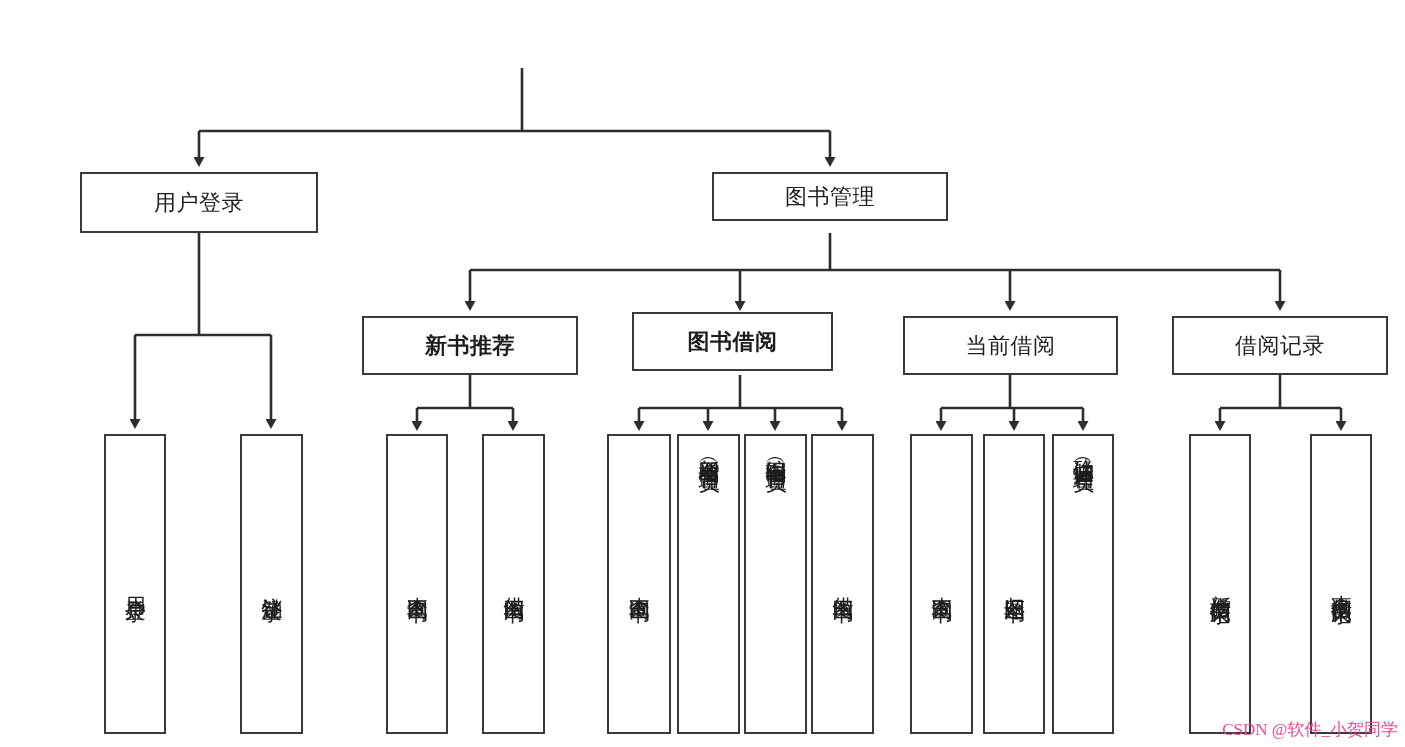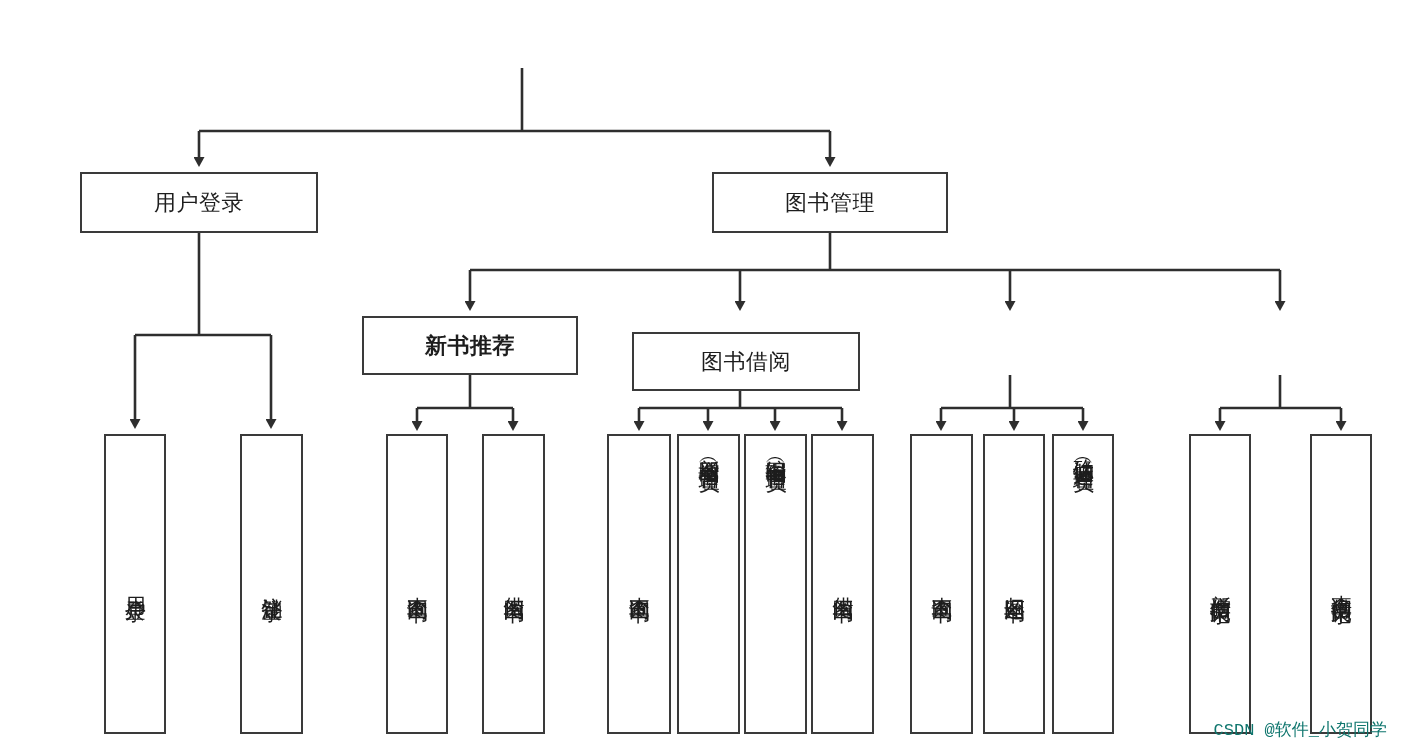--- a/index.html
+++ b/index.html
@@ -61,27 +61,27 @@
   }
   .node.vert.start .node-label {
     
   }
   .node.vert.mid {
     align-items: center;
     padding-top: 0;
   }
   .watermark {
     position: absolute;
-    right: 18px;
+    right: 7px;
     bottom: 6px;
     font-size: 17px;
-    color: #0f766e;
+    color: #ec4899;
     white-space: nowrap;
     z-index: 5;
-    font-family: Liberation Mono, monospace;
+    font-family: Liberation Serif, serif;
   }
 </style>
 </head>
 <body>
 
 <div id="diagram-root">
 
   <svg class="edges" viewBox="0 0 1405 747" xmlns="http://www.w3.org/2000/svg">
     <defs>
       <marker id="arrow" markerWidth="10" markerHeight="11" refX="1" refY="5.5" orient="auto" markerUnits="userSpaceOnUse">
@@ -129,29 +129,35 @@
       <path d="M1220,408 L1341,408"></path>
       <path d="M1220,408 L1220,422" marker-end="url(#arrow)"></path>
       <path d="M1341,408 L1341,422" marker-end="url(#arrow)"></path>
     </g>
   </svg>
 
 
   <div class="node horiz" style="left:80px; top:172px; width:238px; height:61px;">
     <span class="node-label">用户登录</span>
   </div>
-  <div class="node horiz" style="left:712px; top:172px; width:236px; height:61px;">
+  <div class="node horiz" style="left:712px; top:172px; width:236px; height:49px;">
     <span class="node-label">图书管理</span>
   </div>
 
   <div class="node horiz" style="left:362px; top:316px; width:216px; height:59px;font-weight:bold;">
     <span class="node-label">新书推荐</span>
   </div>
-  <div class="node horiz" style="left:632px; top:332px; width:228px; height:59px;">
+  <div class="node horiz" style="left:632px; top:312px; width:201px; height:59px;font-weight:bold;">
     <span class="node-label">图书借阅</span>
+  </div>
+  <div class="node horiz" style="left:903px; top:316px; width:215px; height:59px;">
+    <span class="node-label">当前借阅</span>
+  </div>
+  <div class="node horiz" style="left:1172px; top:316px; width:216px; height:59px;">
+    <span class="node-label">借阅记录</span>
   </div>
 
   <div class="node vert mid" style="left:104px; top:434px; width:62px; height:300px;">
     <span class="node-label">用户登录</span>
   </div>
   <div class="node vert mid" style="left:240px; top:434px; width:63px; height:300px;">
     <span class="node-label">注销登录</span>
   </div>
 
   <div class="node vert mid" style="left:386px; top:434px; width:62px; height:300px;">

